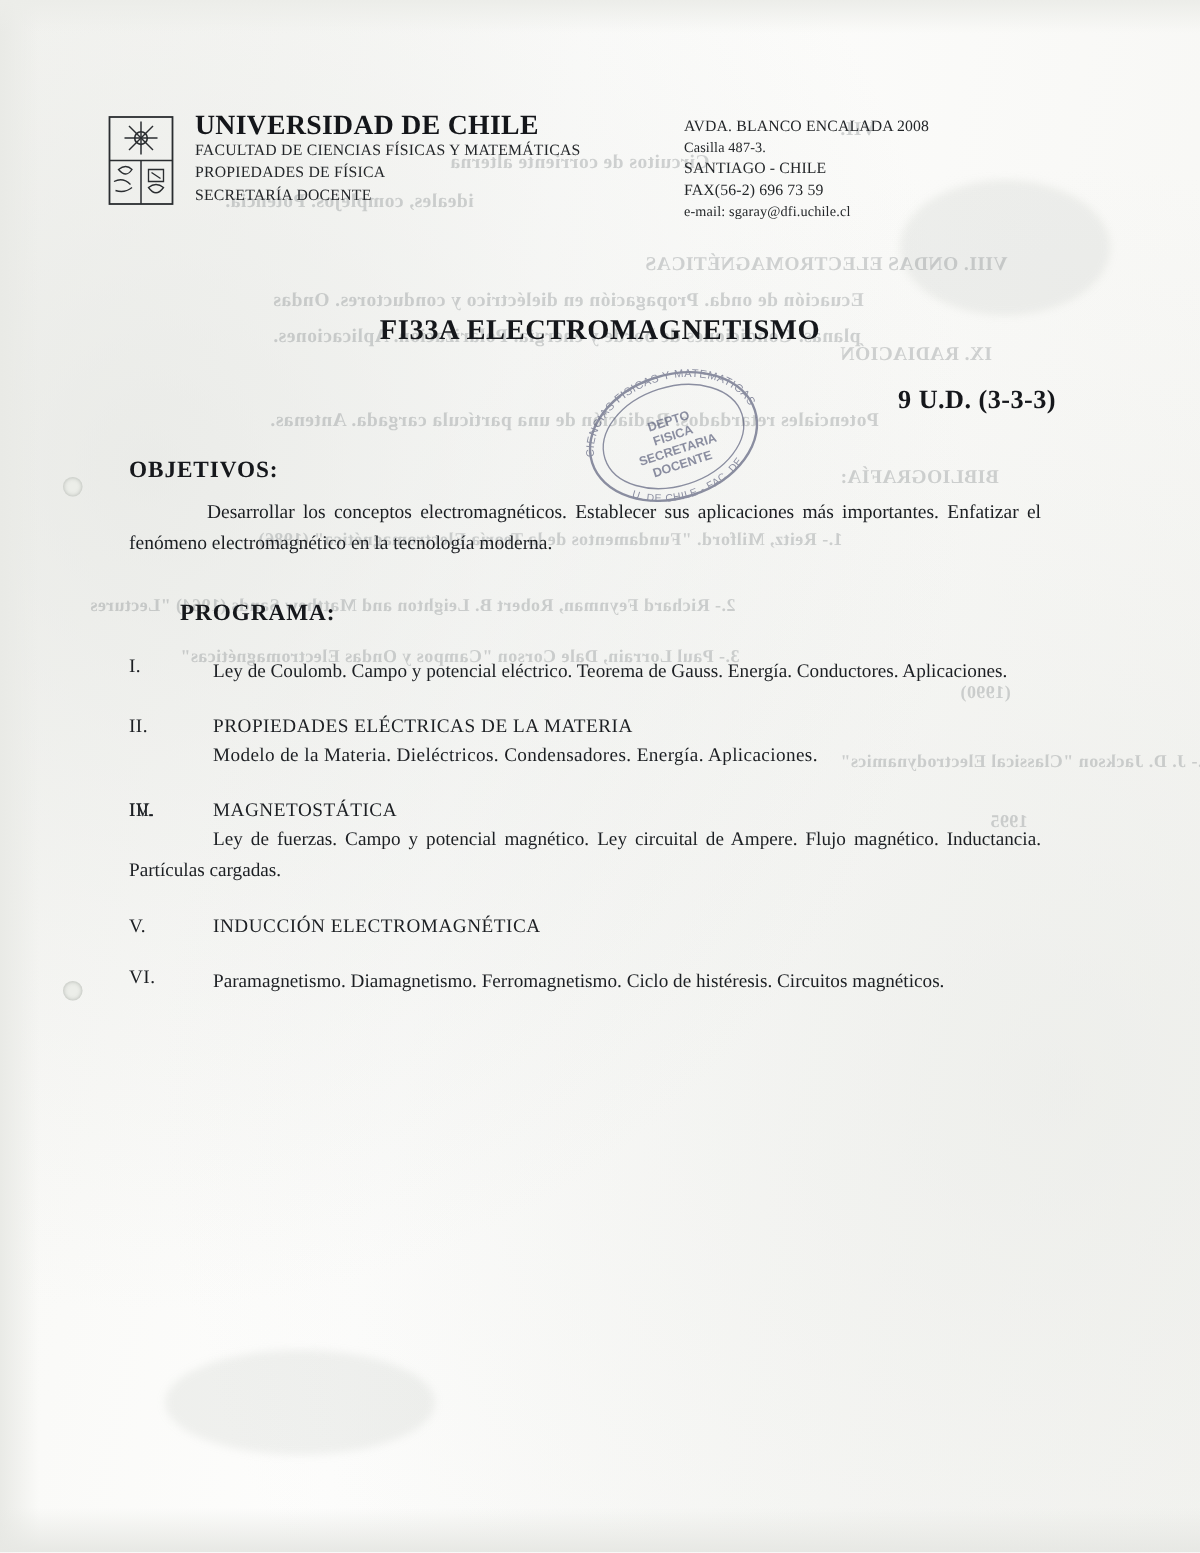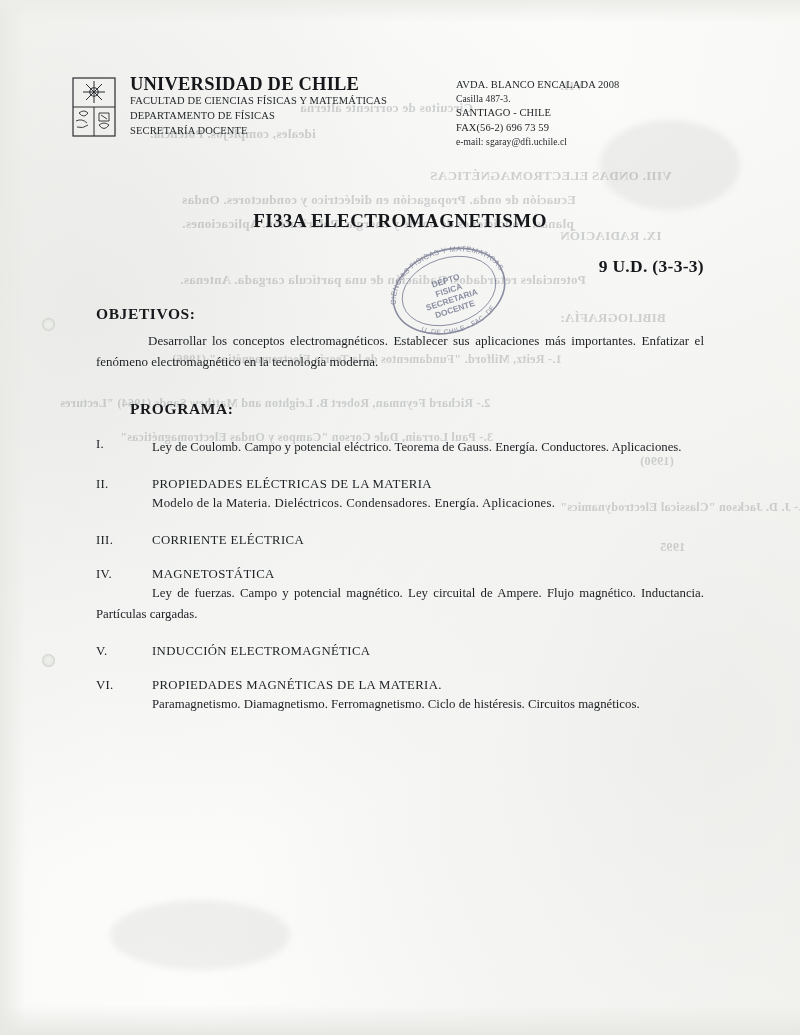--- a/index.html
+++ b/index.html
@@ -139,21 +139,21 @@
     width: 138px;
     height: 92px;
     transform: rotate(-18deg);
     opacity: 0.62;
     pointer-events: none;
   }
 
   
   .body {
     position: absolute;
-    left: 96px;
+    left: 86px;
     top: 305px;
     width: 608px;
   }
   .sec-head {
     font-size: 15.5px;
     font-weight: bold;
     letter-spacing: 0.6px;
     color: #16181c;
     margin-top: 0;
   }
@@ -281,21 +281,21 @@
           <path d="M27 36 l10 0 l0 8 l-10 0 z"></path>
           <path d="M27 48 q5 -4 10 0 q-5 7 -10 0 z"></path>
           <line x1="29" y1="38" x2="35" y2="42"></line>
         </g>
       </svg>
     </div>
 
     <div class="inst-block">
       <div class="inst-name">UNIVERSIDAD DE CHILE</div>
       <div class="inst-line">FACULTAD DE CIENCIAS FÍSICAS Y MATEMÁTICAS</div>
-      <div class="inst-line">DEPARTAMENTO DE FÍSICAS</div>
+      <div class="inst-line">PROPIEDADES DE FÍSICA</div>
       <div class="inst-line">SECRETARÍA DOCENTE</div>
     </div>
 
     <div class="contact-block">
       <div class="contact-line">AVDA. BLANCO ENCALADA 2008</div>
       <div class="contact-line small">Casilla 487-3.</div>
       <div class="contact-line">SANTIAGO - CHILE</div>
       <div class="contact-line">FAX(56-2) 696 73 59</div>
       <div class="contact-line small">e-mail: sgaray@dfi.uchile.cl</div>
     </div>
@@ -341,34 +341,32 @@
     </div>
 
     <div class="topic">
       <div class="topic-num">II.</div>
       <div class="topic-title">PROPIEDADES ELÉCTRICAS DE LA MATERIA</div>
       <div class="topic-desc wide">Modelo de la Materia. Dieléctricos. Condensadores. Energía. Aplicaciones.</div>
     </div>
 
     <div class="topic">
       <div class="topic-num">III.</div>
-      <div class="topic-title">CORRIENTE ELÉCTRICA</div>
     </div>
 
     <div class="topic">
       <div class="topic-num">IV.</div>
       <div class="topic-title">MAGNETOSTÁTICA</div>
       <div class="topic-desc">Ley de fuerzas. Campo y potencial magnético. Ley circuital de Ampere. Flujo magnético. Inductancia. Partículas cargadas.</div>
     </div>
 
     <div class="topic">
       <div class="topic-num">V.</div>
       <div class="topic-title">INDUCCIÓN ELECTROMAGNÉTICA</div>
     </div>
 
     <div class="topic">
       <div class="topic-num">VI.</div>
-      <div class="topic-title">PROPIEDADES MAGNÉTICAS DE LA MATERIA.</div>
       <div class="topic-desc">Paramagnetismo. Diamagnetismo. Ferromagnetismo. Ciclo de histéresis. Circuitos magnéticos.</div>
     </div>
 
   </div>
 </div>
 
 </body></html>

